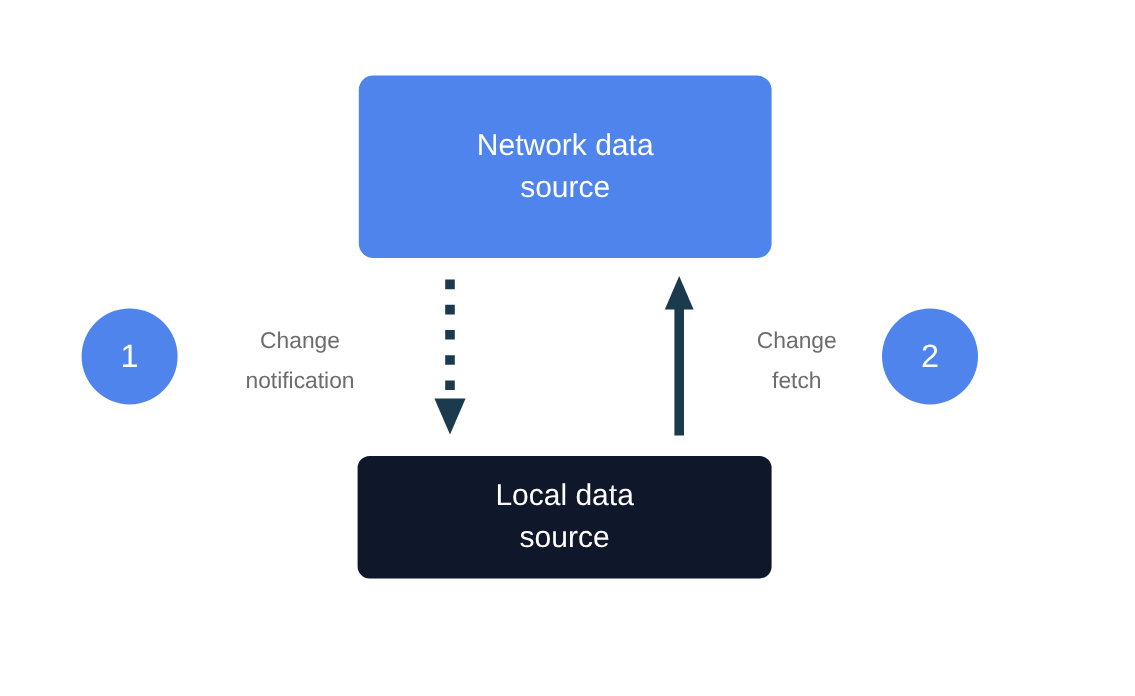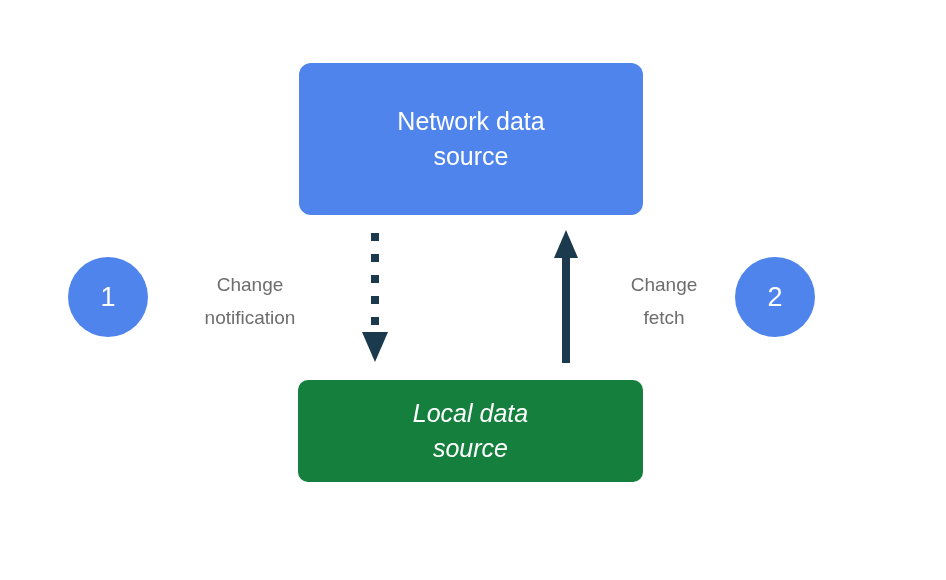--- a/index.html
+++ b/index.html
@@ -73,21 +73,21 @@
 </head>
 <body>
 
 <div class="canvas">
 
   <div class="node node-network" style="background: rgb(78, 132, 236);">
     <span>Network data
 source</span>
   </div>
 
-  <div class="node node-local" style="background: #15803d; font-style: italic;">
+  <div class="node node-local" style="background: #0f172a;">
     <span>Local data
 source</span>
   </div>
 
   <svg class="arrows-svg" width="946" height="580" viewBox="0 0 946 580">
 
     <g>
       <line x1="375" y1="233" x2="375" y2="326" stroke="var(--arrow-color)" stroke-width="8" stroke-dasharray="8 13"></line>
       <polygon points="362,332 388,332 375,362" fill="var(--arrow-color)"></polygon>
     </g>

